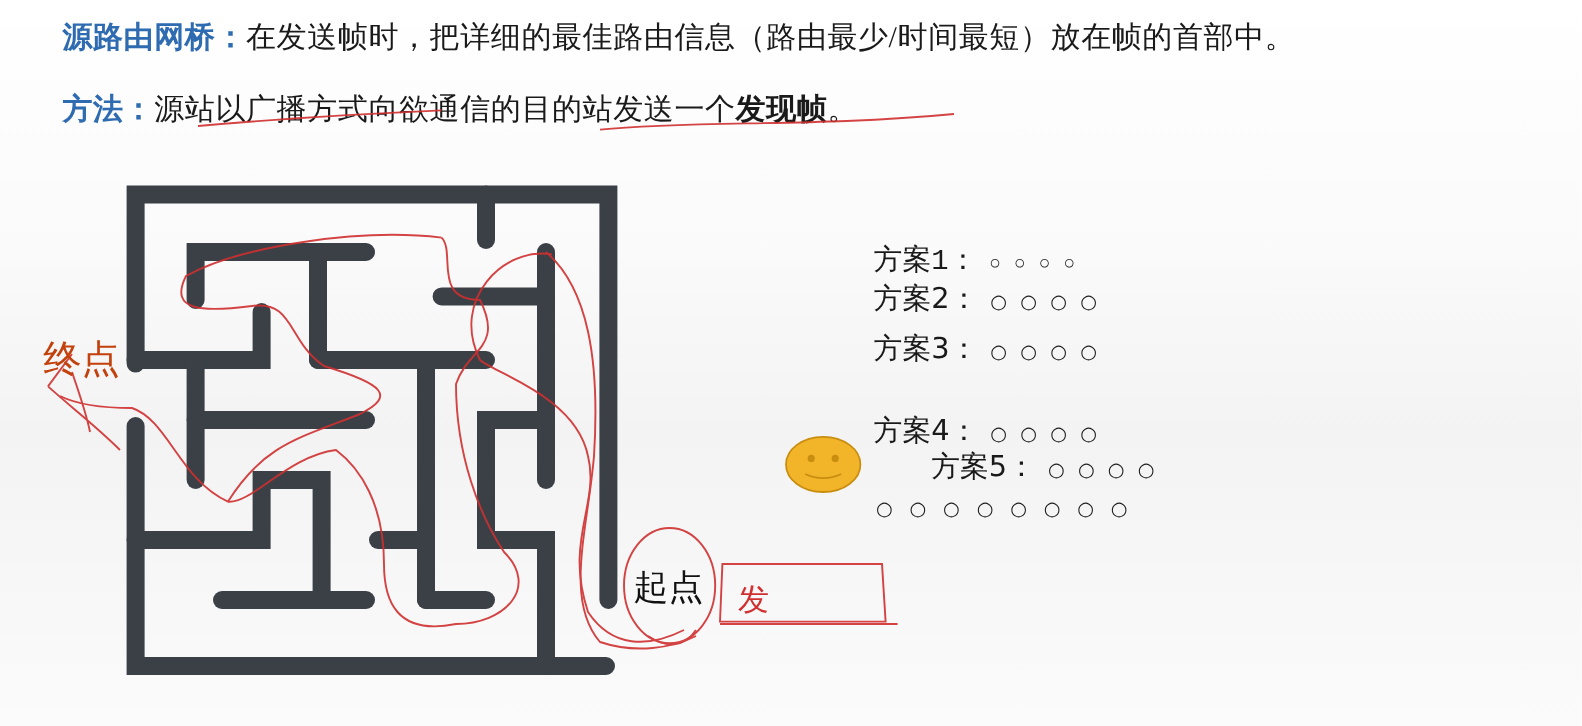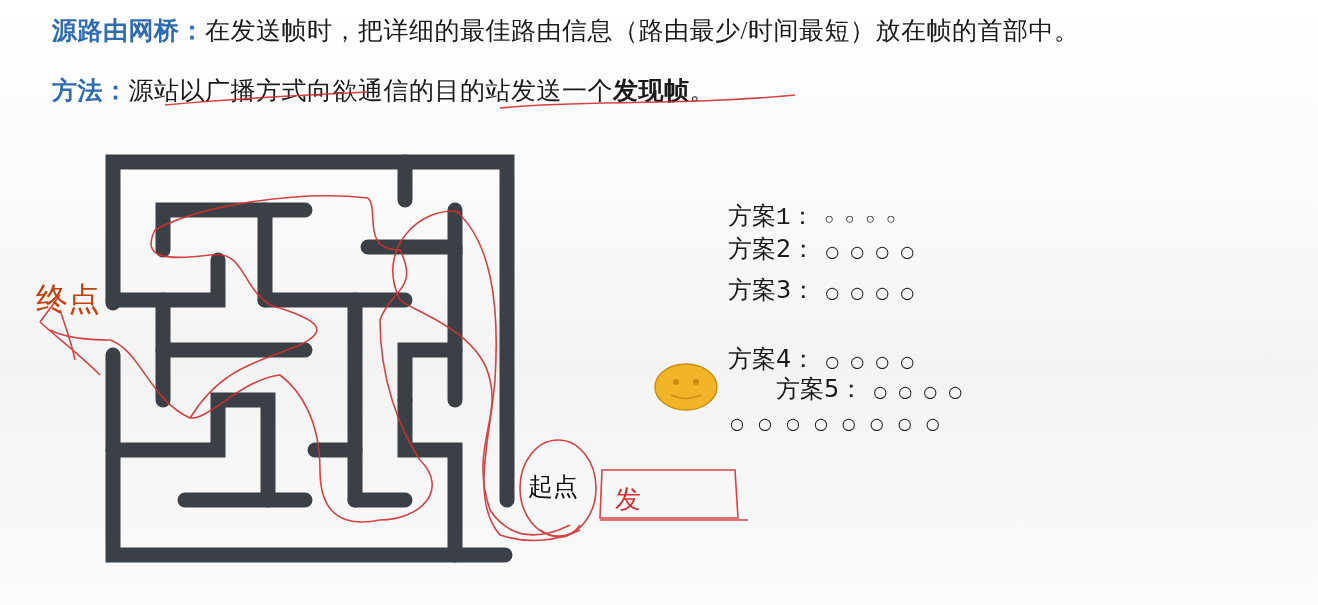--- a/index.html
+++ b/index.html
@@ -12,21 +12,21 @@
   .line { position:absolute; left:52px; font-size:25px; letter-spacing:0.5px; white-space:nowrap; }
   .line1 { top:14px;font-family:Liberation Serif, serif; }
   .line2 { top:74px; }
   .label { color:#2e6bb0; font-weight:bold; }
   .bold { font-weight:bold; }
   .overlay { position:absolute; left:0; top:0; width:1318px; height:605px; pointer-events:none; }
   .scheme { position:absolute; left:728px; font-size:24px; white-space:nowrap; }
   .scheme .dots { margin-left:10px; letter-spacing:11px; font-size:16px; }
   .dots-row { position:absolute; left:730px; top:414px; font-size:16px; letter-spacing:14px; white-space:nowrap; }
   .hand { position:absolute; color:#c2410c; font-size:32px; white-space:nowrap; }
-  .start { position:absolute; left:528px; top:470px; font-size:25px; color:#111; }
+  .start { position:absolute; left:528px; top:470px; font-size:29px; color:#111; }
   .smiley { position:absolute; left:653px; top:362px; width:66px; height:50px; }
 </style>
 </head>
 <body>
 
 <div class="line line1">
   <span class="label">源路由网桥：</span><span>在发送帧时，把详细的最佳路由信息（路由最少/时间最短）放在帧的首部中。</span>
 </div>
 <div class="line line2">
   <span class="label">方法：</span><span>源站以广播方式向欲通信的目的站发送一个</span><span class="bold">发现帧</span><span>。</span>

